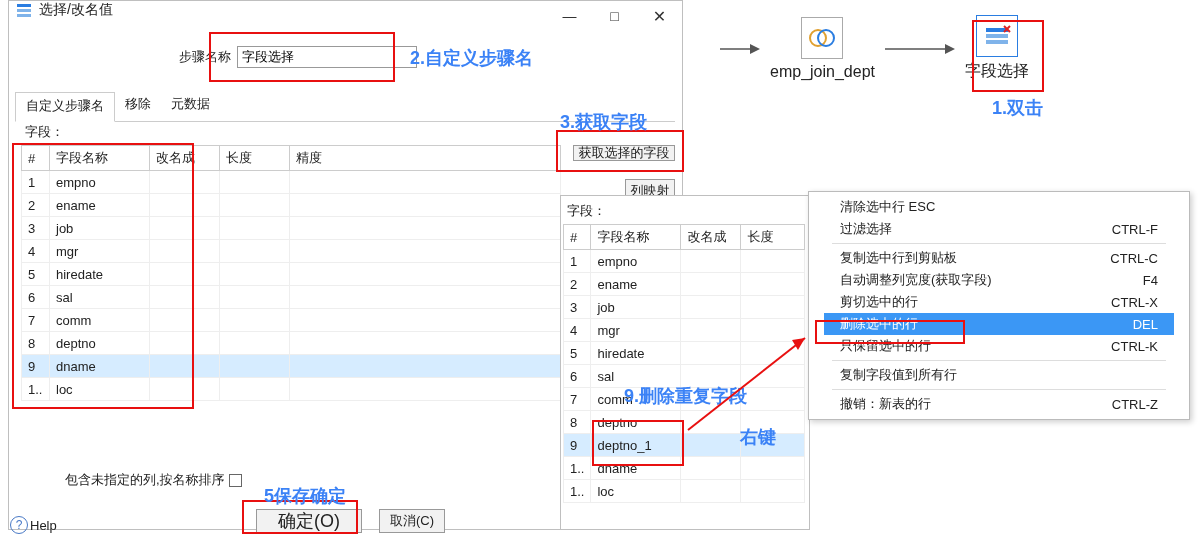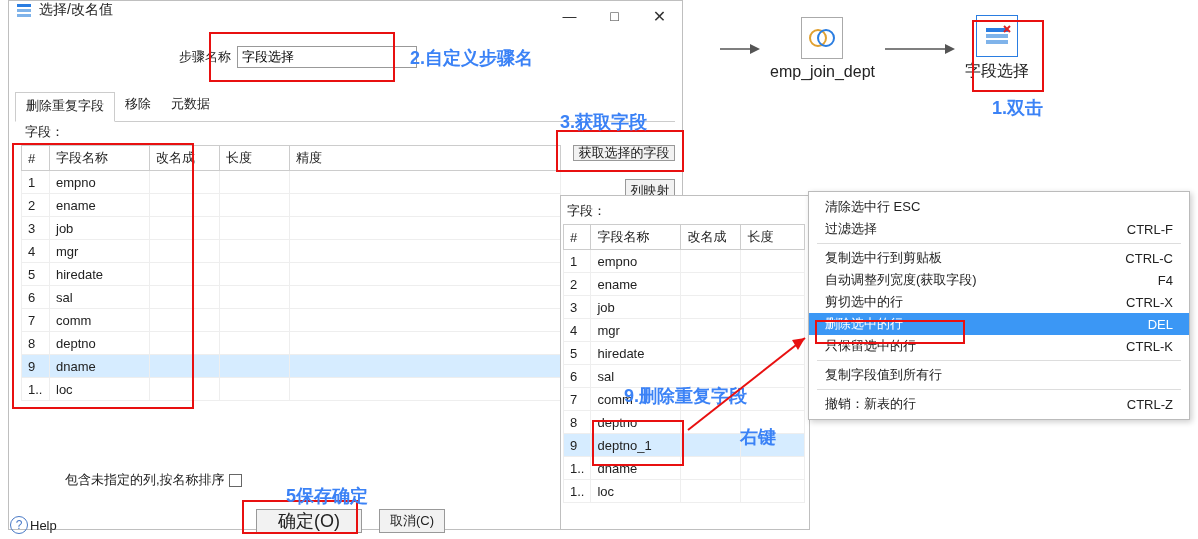--- a/index.html
+++ b/index.html
@@ -45,21 +45,21 @@
 .redbox { position:absolute; border:2px solid #e81010; pointer-events:none; }
 .redlabel { position:absolute; color:#3b82f6; font-weight:bold; font-size:18px; pointer-events:none; }
 
 
 .panel2 { position:absolute; left:560px; top:195px; width:250px; height:335px; border:1px solid #bfbfbf; background:#fff; }
 .panel2 .fields-label2 { position:absolute; left:6px; top:6px; font-size:13px;}
 .panel2 table { position:absolute; left:2px; top:28px; width: 242px; }
 .panel2 tr.selrow td { background:#d6ecff; }
 
 
-.ctxmenu { position:absolute; left:808px; top:191px; width:382px; border:1px solid #bbb; background:#fff; box-shadow:2px 2px 6px rgba(0,0,0,0.2); padding:4px 0;}
+.ctxmenu { position:absolute; left:808px; top:191px; width:382px; border:1px solid #bbb; background:#fff; box-shadow:2px 2px 6px rgba(0,0,0,0.2); padding:4px 15px;}
 .ctxmenu .item { display:flex; padding:4px 16px; font-size:13px; justify-content:space-between; height:22px; align-items:center;}
 .ctxmenu .sep { height:1px; background:#ddd; margin:3px 8px; }
 .ctxmenu .item.hl { background:#3b97f5; color:#fff; }
 .ctxmenu .item.disabled { color:#aaa; }
 
 
 .flow { position:absolute; left:720px; top:15px; display:flex; align-items:center; }
 .node { display:flex; flex-direction:column; align-items:center; margin: 0 10px;}
 .node .nodeicon { width:42px; height:42px; border:1px solid #aaa; display:flex; align-items:center; justify-content:center; background:#fff;}
 .node .nodeicon.sel { border:1px solid #2a7de1; }
@@ -87,21 +87,21 @@
       <div class="close-x">✕</div>
     </div>
   </div>
 
   <div class="step-row">
     <label>步骤名称</label>
     <input type="text" value="字段选择" style="">
   </div>
 
   <div class="tabs-row">
-    <div class="tab active">删除重复字段</div>
+    <div class="tab active">自定义步骤名</div>
     <div class="tab">移除</div>
     <div class="tab">元数据</div>
   </div>
 
   <div class="fields-label">字段：</div>
 
   <div class="left-table">
     <table>
       <tbody>
           <tr>
@@ -375,13 +375,13 @@
 <div class="redlabel" style="left:624px; top:384px;">9.删除重复字段</div>
 <div class="redlabel" style="left:740px; top:425px;">右键</div>
 <div class="redbox" style="left:815px; top:320px; width:150px; height:24px;"></div>
 
 <svg style="position:absolute; left:680px; top:330px; pointer-events:none;" width="140" height="110">
   <line x1="8" y1="100" x2="125" y2="8" stroke="#e81010" stroke-width="2"></line>
   <polygon points="125,8 112,10 118,20" fill="#e81010"></polygon>
 </svg>
 
 <div class="redbox" style="left:242px; top:500px; width:116px; height:34px;"></div>
-<div class="redlabel" style="left:286px; top:484px;">5保存确定</div>
+<div class="redlabel" style="left:264px; top:484px;">5保存确定</div>
 
 </body></html>

